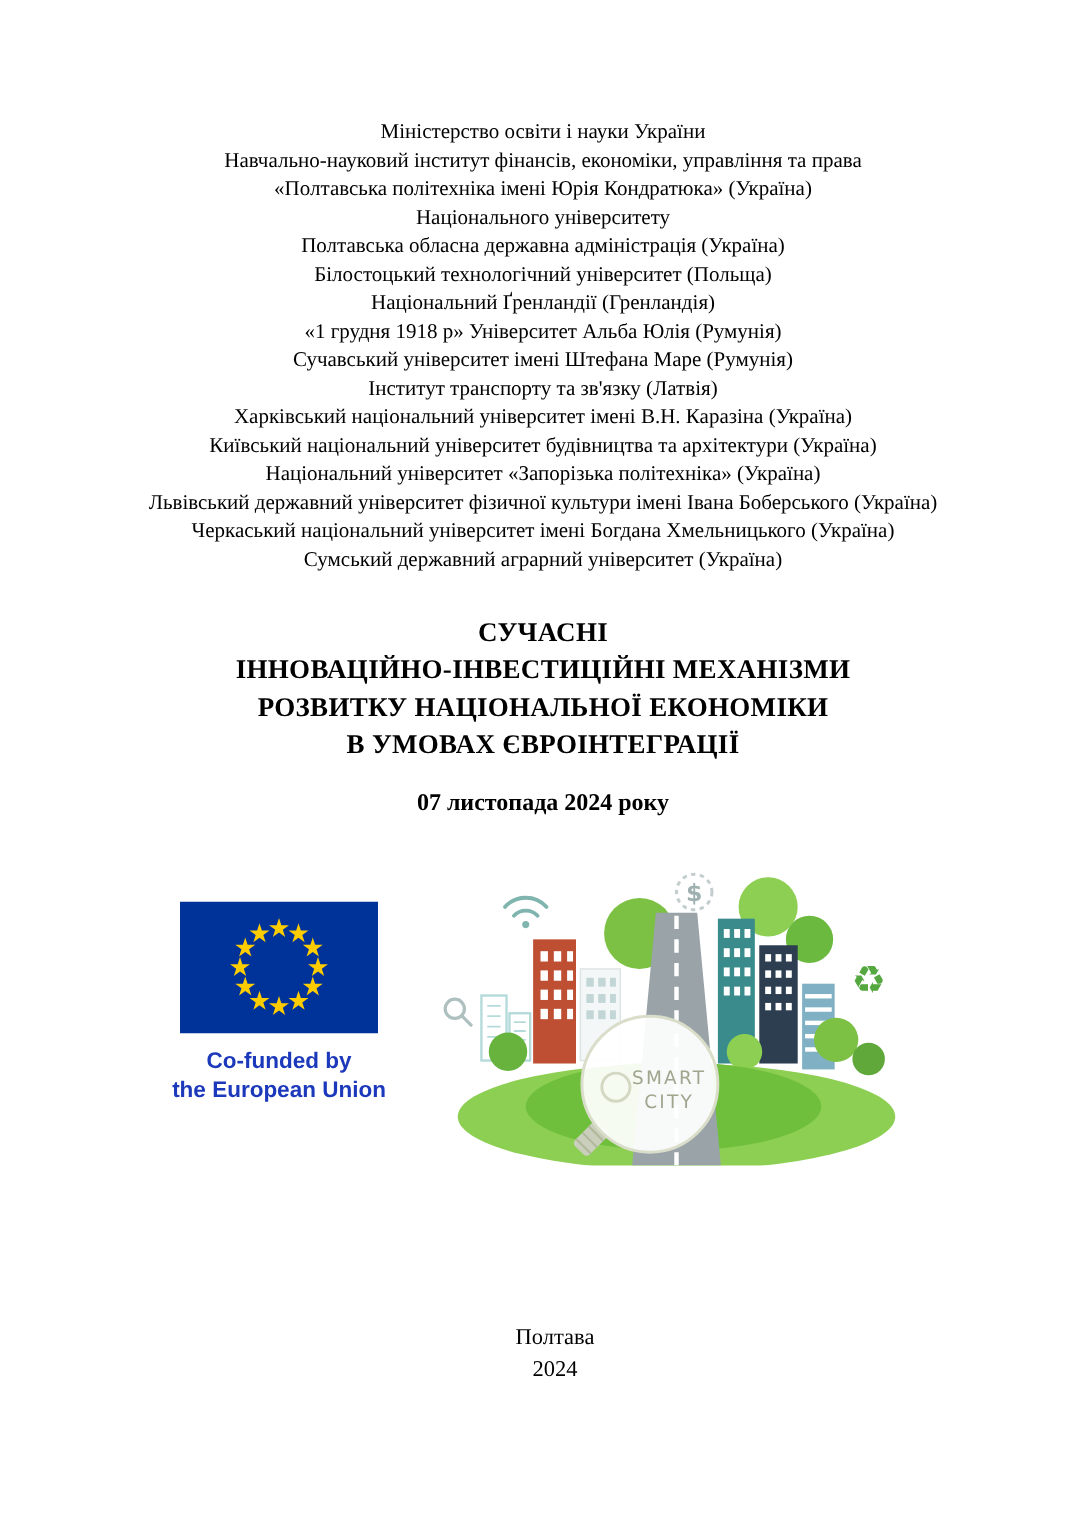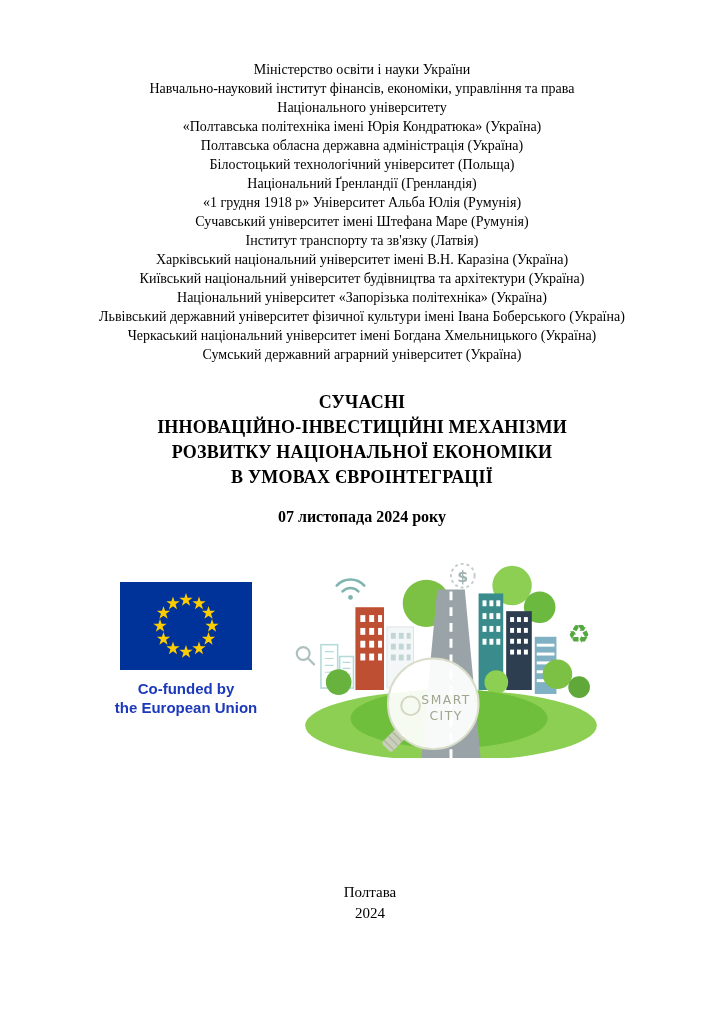--- a/index.html
+++ b/index.html
@@ -2,21 +2,21 @@
 <html><head>
 <meta charset="utf-8">
 <style>
   * { margin:0; padding:0; box-sizing:border-box; }
   html, body { background:#ffffff; }
   body {
     width:724px; height:1024px; position:relative; overflow:hidden;
     font-family:"Liberation Serif", serif; color:#000000;
   }
   .page { position:absolute; inset:0; text-align:center; }
-  .institutions { padding-top:60px; font-size:14px; line-height:19px; }
+  .institutions { padding-top:60px; font-size:14px; line-height:19px;margin-top:19px; }
   .institutions div { white-space:nowrap; }
   .title-block { margin-top:26px; font-size:18px; font-weight:bold; line-height:25px; letter-spacing:0.2px; }
   .date-line { margin-top:18px; font-size:16px; font-weight:bold; }
   .logos-row { margin-top:30px; display:flex; justify-content:center; align-items:flex-start; }
   .eu-block { display:flex; flex-direction:column; align-items:center; margin-top:26px; margin-right:36px; }
   .eu-flag { display:block; }
   .eu-caption {
     margin-top:9px; font-family:"Liberation Sans", sans-serif; font-weight:bold;
     font-size:15px; line-height:19px; color:#1c39bb; text-align:center;
   }
@@ -24,22 +24,22 @@
   .footer { position:absolute; left:16px; right:0; top:882px; font-size:15px; line-height:21px; text-align:center; }
 </style>
 </head>
 <body>
 
 <div class="page">
 
   <div class="institutions">
       <div>Міністерство освіти і науки України</div>
       <div>Навчально-науковий інститут фінансів, економіки, управління та права</div>
+      <div>«Полтавська політехніка імені Юрія Кондратюка» (Україна)</div>
       <div>Національного університету</div>
-      <div>«Полтавська політехніка імені Юрія Кондратюка» (Україна)</div>
       <div>Полтавська обласна державна адміністрація (Україна)</div>
       <div>Білостоцький технологічний університет (Польща)</div>
       <div>Національний Ґренландії (Гренландія)</div>
       <div>«1 грудня 1918 р» Університет Альба Юлія (Румунія)</div>
       <div>Сучавський університет імені Штефана Маре (Румунія)</div>
       <div>Інститут транспорту та зв'язку (Латвія)</div>
       <div>Харківський національний університет імені В.Н. Каразіна (Україна)</div>
       <div>Київський національний університет будівництва та архітектури (Україна)</div>
       <div>Національний університет «Запорізька політехніка» (Україна)</div>
       <div>Львівський державний університет фізичної культури імені Івана Боберського (Україна)</div>

